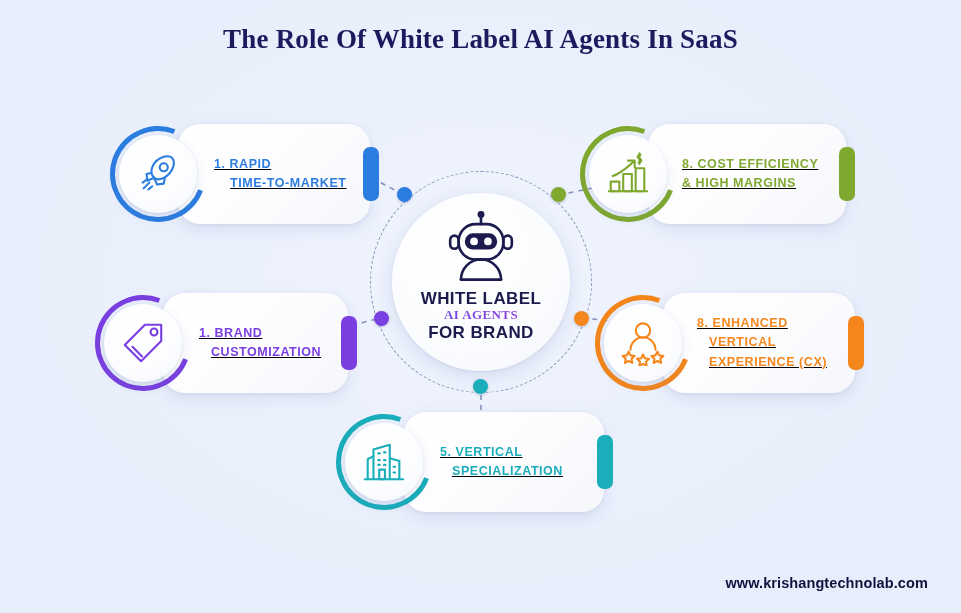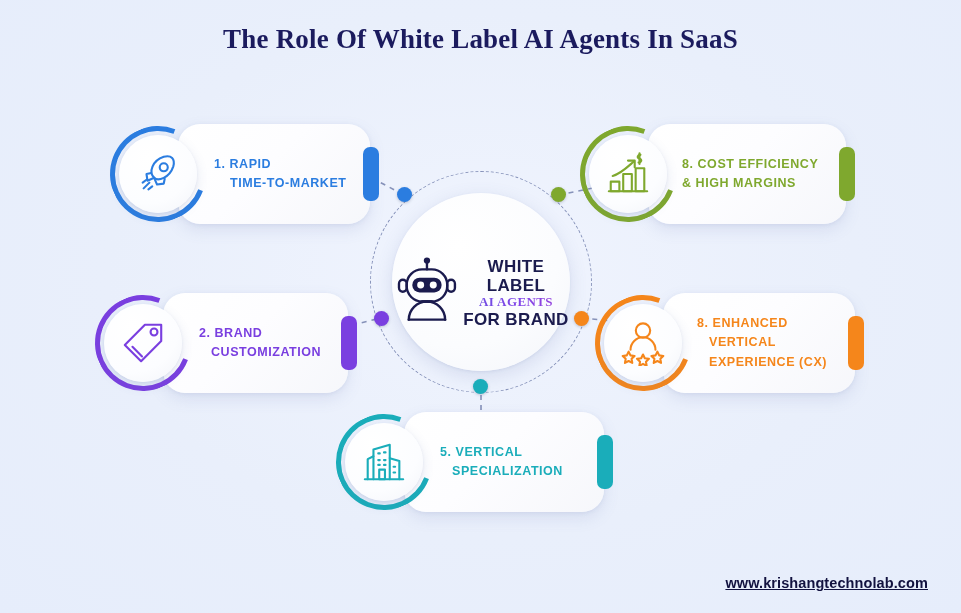--- a/index.html
+++ b/index.html
@@ -32,40 +32,39 @@
   }
 
   
   .footer{
     position:absolute;
     right:33px; bottom:22px;
     font-size:14.5px;
     font-weight:bold;
     letter-spacing:.1px;
     color:#12123f;
-    text-decoration:underline;
   }
 
   
   .hub-dashed{
     position:absolute;
     left:370px; top:171px;
     width:222px; height:222px;
     border-radius:50%;
     border:1.6px dashed #6b79a8;
     opacity:.78;
   }
   .hub-circle{
     position:absolute;
     left:392px; top:193px;
     width:178px; height:178px;
     border-radius:50%;
     background:radial-gradient(circle at 38% 30%, #ffffff 0%, #fbfcfe 60%, #f3f5fa 100%);
     box-shadow:0 5px 18px rgba(80,100,160,.16), 0 1px 3px rgba(80,100,160,.10);
-    display:flex; flex-direction:row;
+    display:flex; flex-direction:column;
     align-items:center; justify-content:flex-start;
     padding-top:18px;
   }
   .hub-robot{ width:78px; height:74px; }
   .hub-text{ margin-top:4px; text-align:center; line-height:1.13; }
   .hub-l1{ font-size:17px; font-weight:bold; letter-spacing:.4px; color:#1b1b4e; }
   .hub-l2{ font-size:13px; font-weight:bold; letter-spacing:.4px;
            background:linear-gradient(90deg,#6b4fe0 0%,#8246e8 55%,#9b3fd6 100%);
            -webkit-background-clip:text; background-clip:text;
            -webkit-text-fill-color:transparent; color:#7b47e3;font-family:Liberation Serif, serif; }
@@ -82,21 +81,21 @@
   
   .conn{ position:absolute; pointer-events:none; }
 
   
   .card{
     position:absolute;
     height:100px;
     border-radius:22px;
     background:linear-gradient(135deg,#ffffff 0%,#fdfdff 45%,#f6f7fb 100%);
     box-shadow:0 6px 16px rgba(90,110,170,.13), 0 1px 4px rgba(90,110,170,.10);
-    display:flex; align-items:center;
+    display:flex; align-items:center;text-decoration:underline;
   }
   .card-label{
     font-size:12.5px;
     font-weight:bold;
     letter-spacing:.55px;
     line-height:1.55;
   }
   
   .tab{
     position:absolute;
@@ -258,21 +257,21 @@
         <svg viewBox="0 0 48 48">
           <g fill="none" stroke="#7a3fe0" stroke-width="2.2" stroke-linecap="round" stroke-linejoin="round">
             <path d="M26 5 L 43 5 L 43 22 L 22 43 L 5 26 Z"></path>
             <circle cx="35.5" cy="12.5" r="3.6"></circle>
             <line x1="13" y1="28" x2="23" y2="38"></line>
           </g>
         </svg>
       </div>
     </div>
     <div class="card-label" style="color:#7a3fe0;">
-      <div>2. BRAND</div>
+      <div>1. BRAND</div>
       <div style="margin-left:12px;">CUSTOMIZATION</div>
     </div>
   </div>
 
   <div class="card" id="card4">
     <div class="tab right" style="background:#f5861b;"></div>
     <div class="puck-wrap">
       <div class="puck-arc" style="border:5px solid #f5861b; border-right-color:transparent; transform:rotate(-24deg);"></div>
       <div class="puck">
         <svg viewBox="0 0 48 48">

